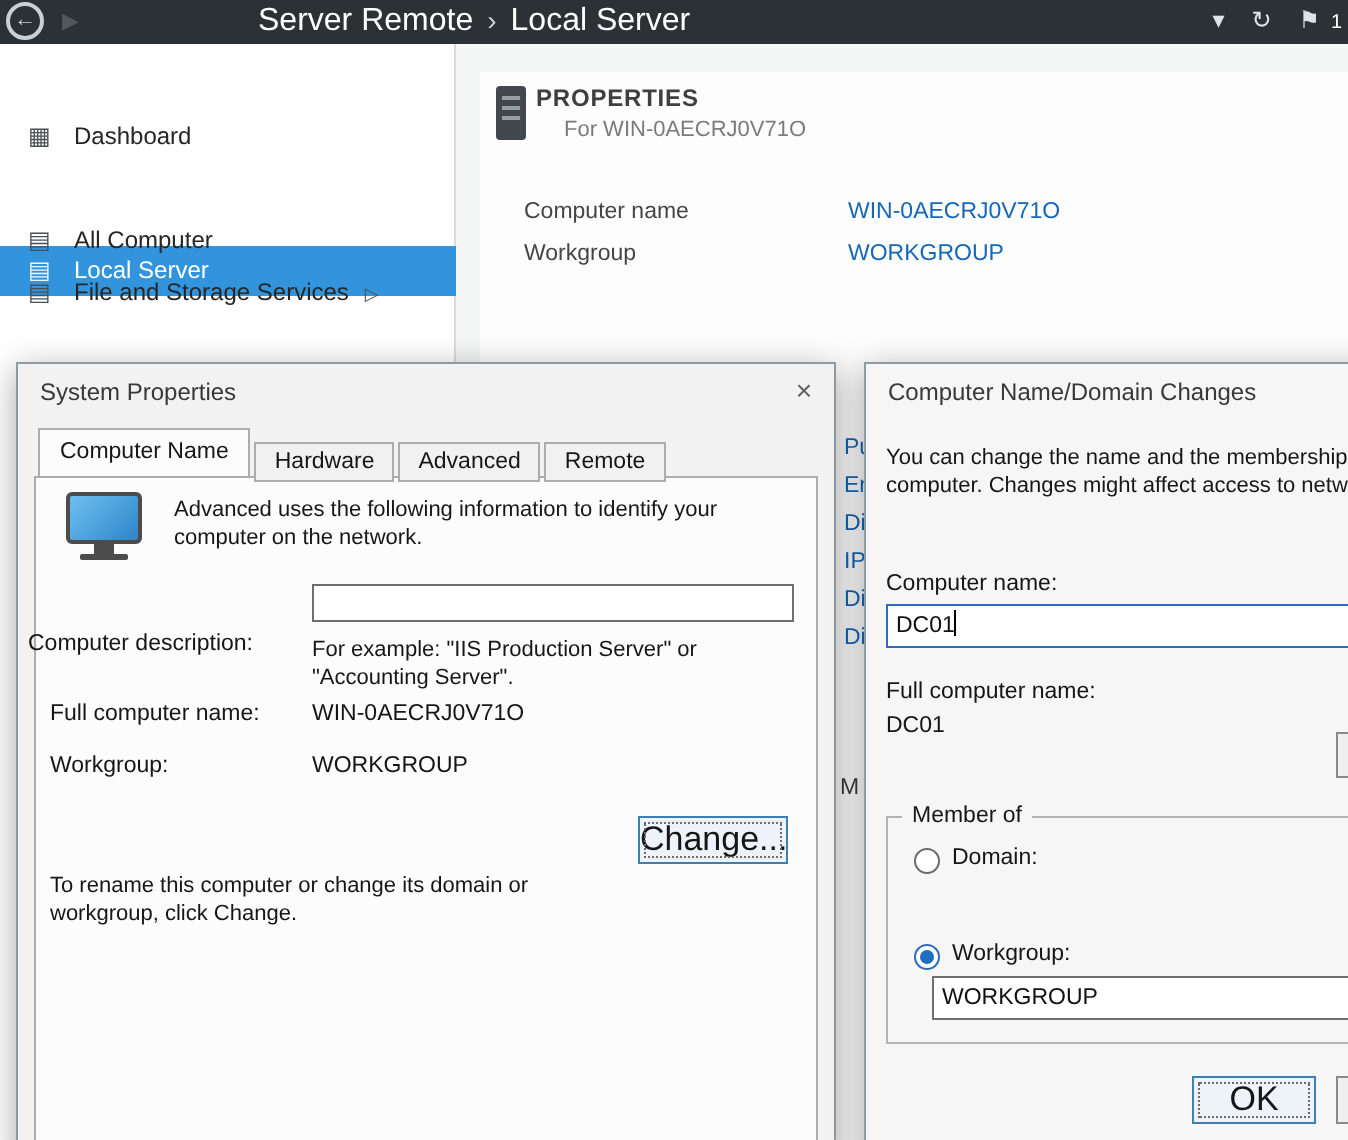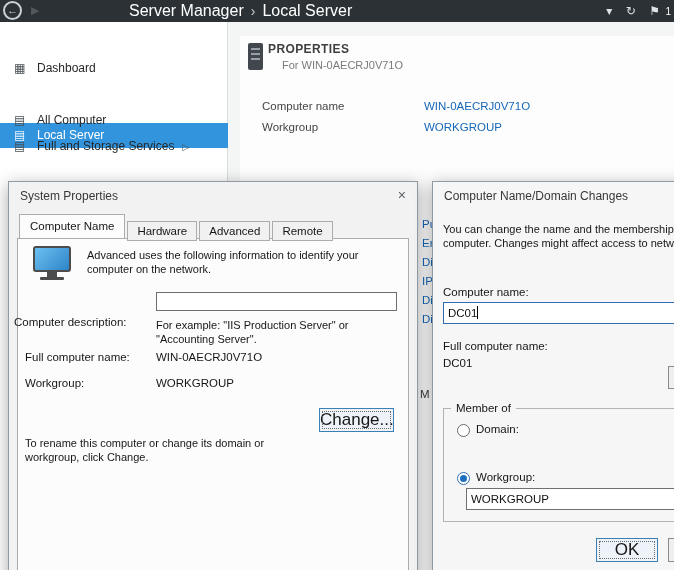--- a/index.html
+++ b/index.html
@@ -113,42 +113,42 @@
   .nd-ok { left:163px; top:356px; width:62px; height:24px; }
   .nd-cancel-frag { left:235px; top:356px; width:40px; height:24px; }
 </style>
 </head>
 <body>
 
 <div class="topbar">
   <div class="back-btn">←</div>
   <div class="fwd-btn">▶</div>
   <div class="tb-title">
-    <span>Server Manager</span><span class="tb-sep">›</span><span>Local Server</span>
+    <span>Server Remote</span><span class="tb-sep">›</span><span>Local Server</span>
   </div>
   <div class="tb-right">
     <span class="tb-ic">▾</span>
     <span class="tb-ic">↻</span>
     <span class="tb-ic">⚑</span>
     <span class="tb-count">1</span>
   </div>
 </div>
 
 <div class="sidebar">
   <div class="nav-item nav-0">
     <span class="nav-icon">▦</span><span>Dashboard</span>
   </div>
   <div class="nav-item nav-1 selected">
     <span class="nav-icon">▤</span><span>Local Server</span>
   </div>
   <div class="nav-item nav-2">
     <span class="nav-icon">▤</span><span>All Computer</span>
   </div>
   <div class="nav-item nav-3">
-    <span class="nav-icon">▤</span><span>Full and Storage Services</span><span class="nav-expand">▷</span>
+    <span class="nav-icon">▤</span><span>File and Storage Services</span><span class="nav-expand">▷</span>
   </div>
 </div>
 
 <div class="tile"></div>
 <div class="tile-icon"></div>
 <div class="tile-title">PROPERTIES</div>
 <div class="tile-sub">For WIN-0AECRJ0V71O</div>
 
 <div class="prop-label row-0">Computer name</div>
 <div class="prop-value row-0">WIN-0AECRJ0V71O</div>

